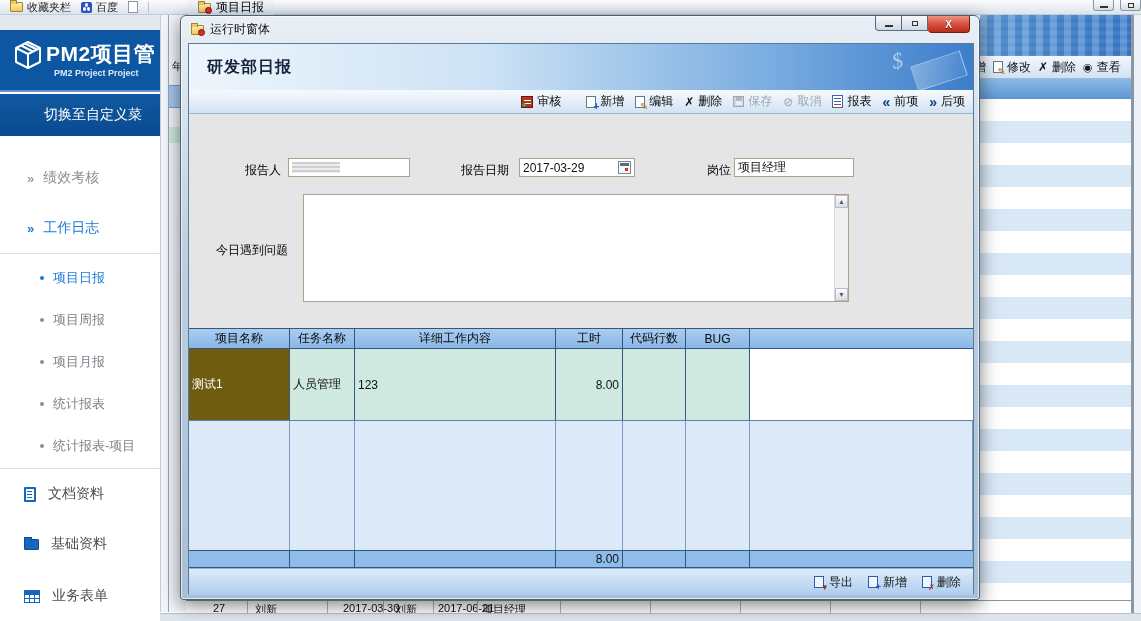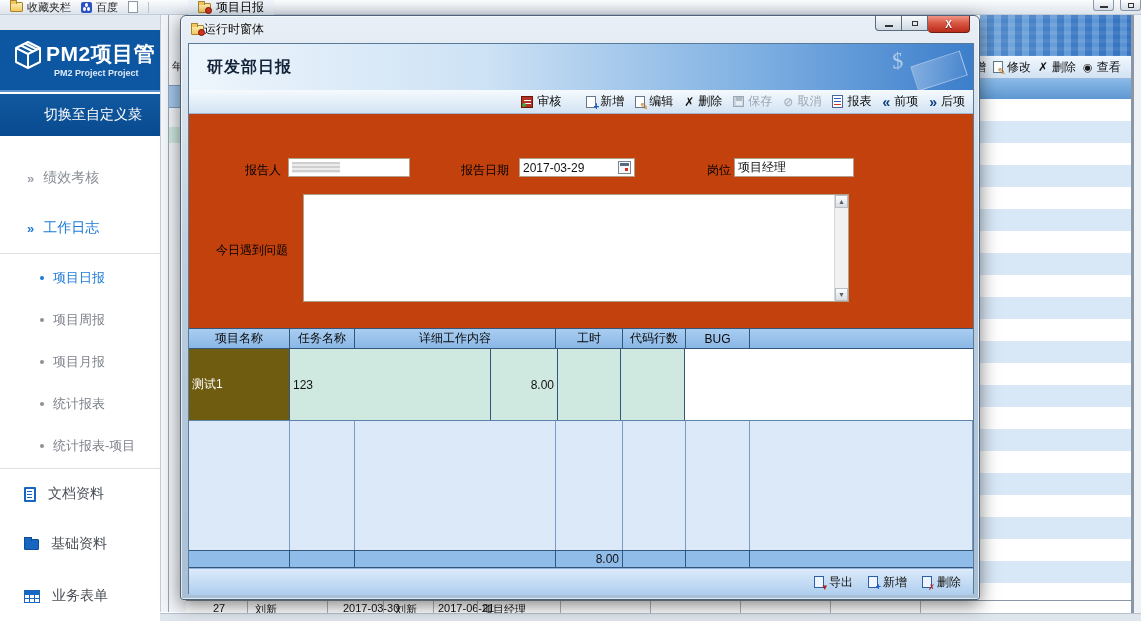--- a/index.html
+++ b/index.html
@@ -79,37 +79,37 @@
 #bgr-rows{position:absolute;left:0;top:84px;width:151px;height:513px;background:repeating-linear-gradient(#ffffff 0 22px,#d9e8f7 22px 44px)}
 #bgframe{left:1131px;top:15px;width:3px;height:606px;background:#8a97a6}
 #rstrip{left:1134px;top:11px;width:7px;height:610px;background:#eef2f7}
 #bgb{left:186px;top:600px;width:945px;height:13px;background:#fff;border-top:1px solid #8a97a6;overflow:hidden;font-size:11px;color:#111}
 #bgb .bcell{position:absolute;top:1px;white-space:nowrap}
 #bgb .bline{position:absolute;top:0;width:1px;height:13px;background:#aab4c0}
 #bstrip{left:160px;top:613px;width:981px;height:8px;background:#dfe5ed;border-top:1px solid #b8c2cf}
 
 
 #modal{left:180px;top:15px;width:800px;height:585px;z-index:20;background:linear-gradient(180deg,#e9eff6,#bed0e0 40%,#a9bfd4);border:1px solid #4d6278;border-radius:6px 6px 3px 3px;box-shadow:0 5px 18px rgba(0,0,0,.5),inset 0 0 0 1px rgba(255,255,255,.65)}
-#m-title{position:absolute;left:0;top:0;width:100%;height:27px;display:flex;align-items:center;gap:0;padding-left:10px;font-size:12px;color:#0a0a0a;text-shadow:0 0 3px #fff;cursor:default}
+#m-title{position:absolute;left:0;top:0;width:100%;height:27px;display:flex;align-items:center;gap:6px;padding-left:10px;font-size:12px;color:#0a0a0a;text-shadow:0 0 3px #fff;cursor:default}
 #m-controls{position:absolute;right:9px;top:0;display:flex}
 .mc{height:15px;display:flex;align-items:center;justify-content:center;border:1px solid #5c6b7a;border-top:none;background:linear-gradient(#f7fafc,#cfd9e3);cursor:pointer}
 .mc.min{width:27px;border-radius:0 0 0 4px}
 .mc.max{width:26px;border-left:none}
 .mc.close{width:42px;height:17px;background:linear-gradient(#ef9484,#d95743 45%,#b92c1a);border:1px solid #6e1d12;border-top:none;border-left:none;border-radius:0 0 4px 4px;color:#fff;font-size:10px;font-weight:bold;text-shadow:0 1px 1px #5a0f06}
 .mc.min span{width:8px;height:2px;background:#333;display:inline-block;margin-top:5px}
 #m-content{position:absolute;left:7px;top:27px;width:786px;height:551px;background:#fff;border:1px solid #5a7a9a;display:flex;flex-direction:column}
 #m-banner{height:46px;flex:none;background:linear-gradient(90deg,#eef5fc 0%,#cde2f5 38%,#7fb0e2 72%,#3c7ecb 100%);position:relative;display:flex;align-items:center;overflow:hidden}
 #m-banner h1{font-size:16px;font-weight:bold;color:#14243a;margin-left:18px;letter-spacing:1px}
 #m-banner .deco{position:absolute;right:70px;top:4px;font-family:"Liberation Serif",serif;font-style:italic;font-size:22px;color:rgba(255,255,255,.55);transform:rotate(-12deg)}
 #m-banner .deco2{position:absolute;right:8px;top:14px;width:52px;height:26px;background:linear-gradient(115deg,rgba(255,255,255,.30),rgba(255,255,255,.05));border:1px solid rgba(255,255,255,.35);transform:rotate(-18deg)}
 #m-toolbar{height:24px;flex:none;background:linear-gradient(#f5fafe,#d3e3f3);border-bottom:1px solid #9cb8d6;display:flex;align-items:center;justify-content:flex-end;gap:11px;padding-right:8px;font-size:12px;color:#0a0a0a;white-space:nowrap}
 .tbtn{display:inline-flex;align-items:center;gap:4px;cursor:pointer}
 .tbtn.dis{color:#9aa6b4;cursor:default}
 .gap-r{margin-right:14px}
-#m-form{height:214px;flex:none;position:relative;background:#c2410c;font-size:12px}
+#m-form{height:214px;flex:none;position:relative;background:#e5e5e5;font-size:12px}
 .flabel{position:absolute;white-space:nowrap;color:#000}
 .finput{position:absolute;height:19px;border:1px solid #b0a089;background:#fff;display:flex;align-items:center;padding:0 3px;font-size:12px}
 .redact{width:48px;height:11px;background:repeating-linear-gradient(#cfcfcf 0 2px,#ececec 2px 4px)}
 #problems-box{position:absolute;left:114px;top:80px;width:546px;height:108px;border:1px solid #b0a089;background:#fff}
 .vscroll{position:absolute;right:0;top:0;bottom:0;width:14px;background:#f1f1f1;border-left:1px solid #d8d8d8}
 .sarrow{position:absolute;left:0;width:13px;height:13px;background:linear-gradient(#fdfdfd,#d9dde2);border:1px solid #b8bec6;display:flex;align-items:center;justify-content:center;font-size:7px;color:#55606c;cursor:pointer}
 .sarrow.up{top:0}.sarrow.dn{bottom:0}
 #m-table{height:240px;flex:none;display:flex;flex-direction:column;border-top:1px solid #33567c;font-size:12px}
 .trow{display:flex}
 .c{border-right:1px solid #33567c;display:flex;align-items:center;overflow:hidden;white-space:nowrap}
@@ -394,20 +394,21 @@
           <span class="c w1">项目名称</span>
           <span class="c w2">任务名称</span>
           <span class="c w3">详细工作内容</span>
           <span class="c w4">工时</span>
           <span class="c w5">代码行数</span>
           <span class="c w6">BUG</span>
           <span class="c last"></span>
         </div>
         <div class="trow" id="trow1">
           <span class="c w1 sel">测试1</span>
+          <span class="c w2">人员管理</span>
           <span class="c w3">123</span>
           <span class="c w4 num">8.00</span>
           <span class="c w5"></span>
           <span class="c w6"></span>
           <span class="c last"></span>
         </div>
         <div class="trow" id="tempty">
           <span class="c w1"></span>
           <span class="c w2"></span>
           <span class="c w3"></span>

